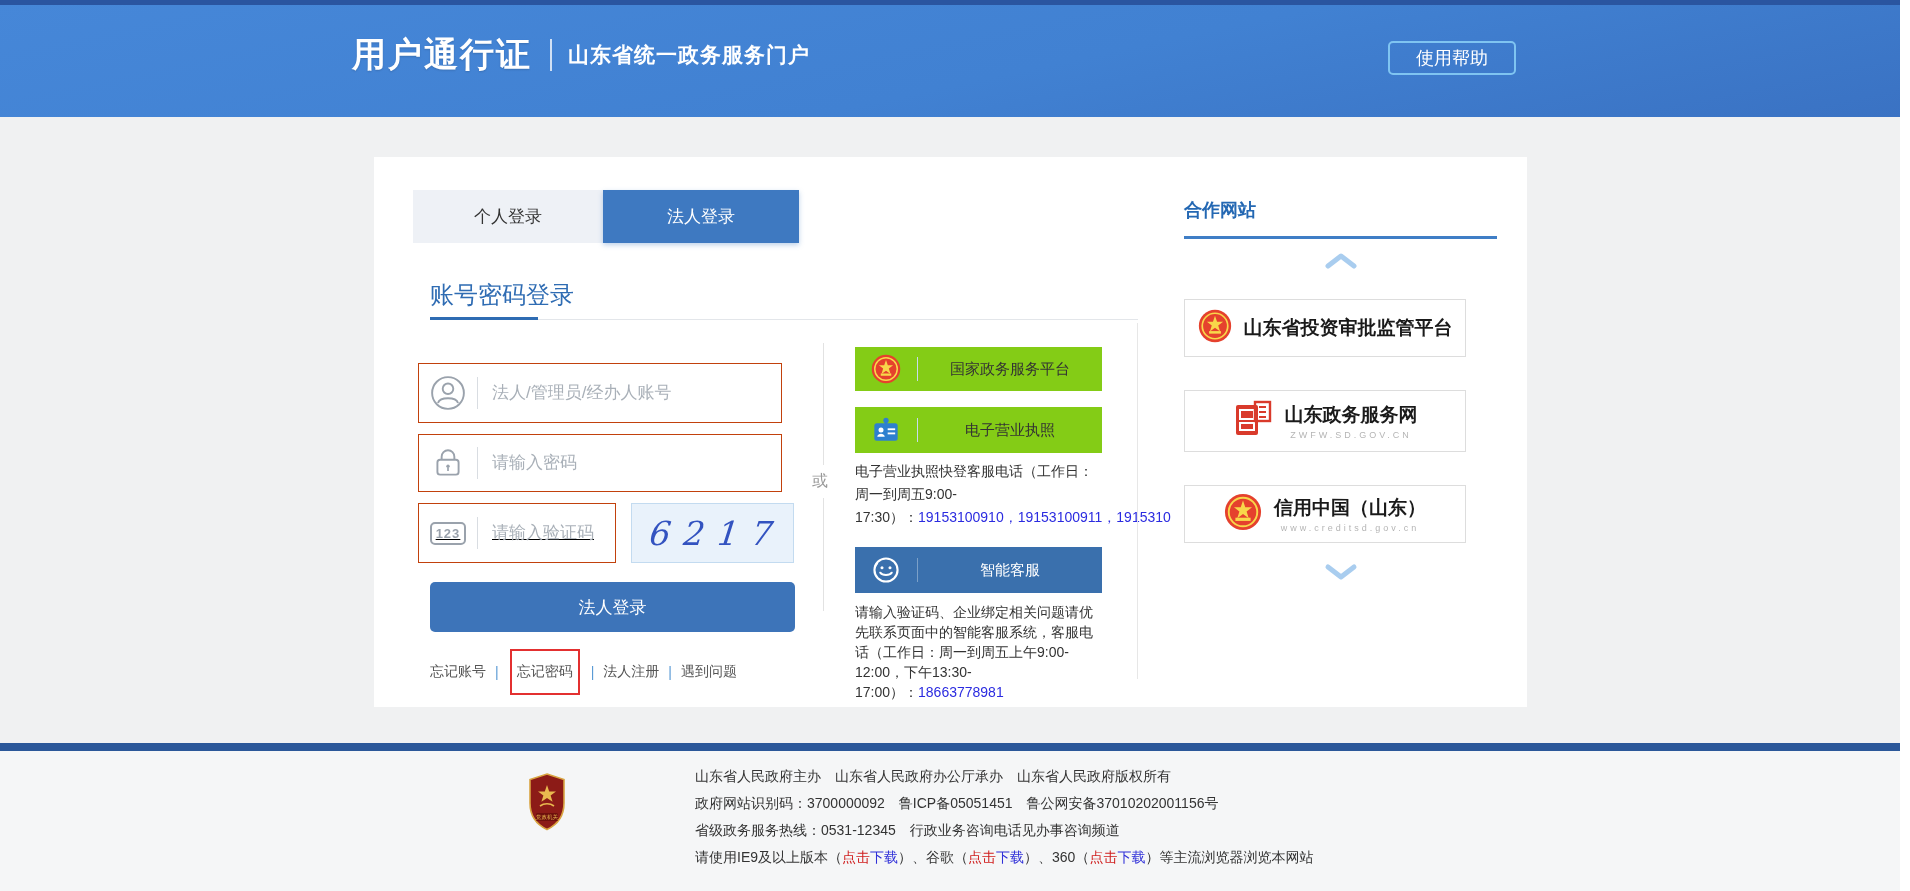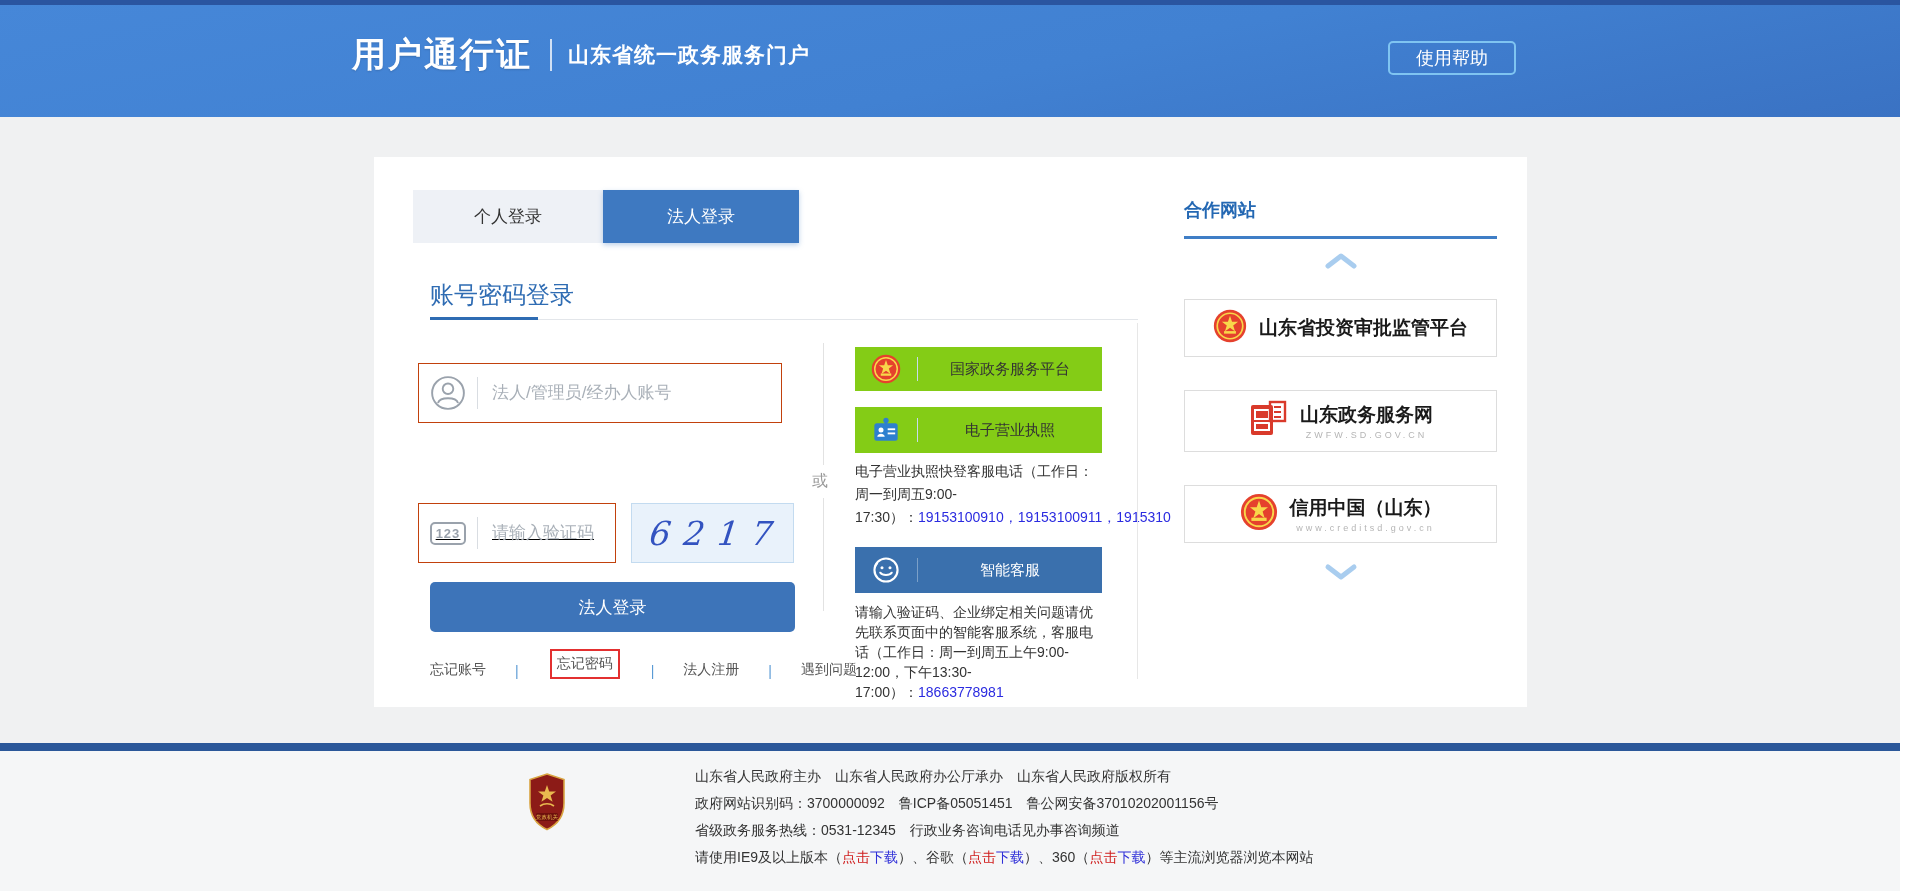--- a/index.html
+++ b/index.html
@@ -41,24 +41,24 @@
   .icon-123 { border:2px solid #9aa2ac; border-radius:5px; color:#9aa2ac; font-size:13px; font-weight:bold; padding:2px 4px; letter-spacing:1px; }
 
   .captcha-box { position:absolute; left:257px; top:346px; width:163px; height:60px; background:#e9f2fb; border:1px solid #c3dbf0;
                  display:flex; align-items:center; justify-content:center; cursor:pointer; }
   .captcha-text { font-family:"DejaVu Serif","Liberation Serif",serif; font-style:italic; font-size:33px; color:#3353c0;
                   letter-spacing:13px; transform:skewX(-7deg); padding-left:10px; }
 
   .submit-btn { position:absolute; left:56px; top:425px; width:365px; height:50px; background:#3d74b9; border:none; border-radius:5px;
                 color:#fff; font-size:17px; cursor:pointer; display:flex; align-items:center; justify-content:center; }
 
-  .links-row { position:absolute; left:56px; top:492px; display:flex; align-items:flex-end; font-size:14px; color:#555;gap:20px; }
+  .links-row { position:absolute; left:56px; top:492px; display:flex; align-items:center; font-size:14px; color:#555; }
   .links-row .lsep { color:#5b9bd5; margin:0 9px; font-size:14px; }
   .link-item { cursor:pointer; color:#555; }
-  .red-box { border:2px solid #e33030; padding:4px 5px; margin:0 2px; }
+  .red-box { border:2px solid #e33030; padding:12px 5px; margin:0 2px; }
 
   .or-divider { position:absolute; left:449px; top:186px; height:268px; width:1px; background:#e2e2e2; }
   .or-label { position:absolute; left:438px; top:308px; background:#fff; color:#999; font-size:16px; padding:6px 0; }
 
   .col-divider { position:absolute; left:763px; top:166px; height:356px; width:1px; background:#e7e7e7; }
 
   
   .mid-btn { position:absolute; left:481px; width:247px; display:flex; align-items:center; cursor:pointer; }
   .mid-btn-light { background:#84cc16; }
   .mid-btn .mico { width:62px; display:flex; align-items:center; justify-content:center; flex:0 0 auto; }
@@ -75,21 +75,21 @@
   .note-a { position:absolute; left:481px; top:303px; font-size:14px; color:#333; line-height:23px; }
   .note-a .nowrap-line { white-space:nowrap; width:346px; overflow:hidden; }
   .note-b { position:absolute; left:481px; top:445px; width:292px; font-size:14px; color:#333; line-height:20px; }
   .phone { color:#2b2be0; }
 
   
   .partners-title { position:absolute; left:810px; top:41px; font-size:18px; font-weight:bold; color:#2468b3; }
   .partners-underline { position:absolute; left:810px; top:79px; width:313px; height:3px; background:#3f7ec6; }
   .chevron { position:absolute; left:810px; width:313px; display:flex; justify-content:center; cursor:pointer; }
   .chevron-up { top:94px; } .chevron-down { top:405px; }
-  .partner-box { position:absolute; left:810px; width:313px; background:#fff; border:1px solid #ddd;
+  .partner-box { position:absolute; left:810px; width:282px; background:#fff; border:1px solid #ddd;
                  display:flex; align-items:center; justify-content:center; gap:12px; cursor:pointer; }
   .pbox-1 { top:142px; height:58px; }
   .pbox-2 { top:233px; height:62px; }
   .pbox-3 { top:328px; height:58px; }
   .partner-name { font-size:19px; font-weight:bold; color:#1a1a1a; font-family:"Liberation Serif","DejaVu Serif",serif; }
   .partner-url { font-size:9px; color:#b5b5b5; letter-spacing:3px; margin-top:2px; }
   .partner-text { display:flex; flex-direction:column; align-items:center; }
 
   
   .footer-bar { position:absolute; left:0; top:743px; width:1910px; height:8px; background:#2b5799; }
@@ -129,20 +129,32 @@
         <svg width="36" height="36" viewBox="0 0 34 34">
           <circle cx="17" cy="17" r="15" fill="none" stroke="#9aa2ac" stroke-width="1.8"></circle>
           <circle cx="17" cy="13" r="5" fill="none" stroke="#9aa2ac" stroke-width="1.8"></circle>
           <path d="M7.5 26.5 C9.5 20.5 24.5 20.5 26.5 26.5" fill="none" stroke="#9aa2ac" stroke-width="1.8"></path>
         </svg>
       </div>
       <div class="icon-sep"></div>
       <input type="text" placeholder="法人/管理员/经办人账号" style="">
     </div>
 
+    <div class="field field-password">
+      <div class="icon-wrap">
+        <svg width="36" height="36" viewBox="0 0 34 34">
+          <rect x="7" y="14" width="20" height="14" rx="2.5" fill="none" stroke="#9aa2ac" stroke-width="1.8"></rect>
+          <path d="M11 14 v-3 a6 6 0 0 1 12 0 v3" fill="none" stroke="#9aa2ac" stroke-width="1.8"></path>
+          <circle cx="17" cy="20" r="1.6" fill="#9aa2ac"></circle>
+          <path d="M17 21 v3.5" stroke="#9aa2ac" stroke-width="1.6"></path>
+        </svg>
+      </div>
+      <div class="icon-sep"></div>
+      <input type="password" placeholder="请输入密码" style="">
+    </div>
 
     <div class="field field-code">
       <div class="icon-wrap">
         <span class="icon-123">123</span>
       </div>
       <div class="icon-sep"></div>
       <input type="text" placeholder="请输入验证码" style="">
     </div>
     <div class="captcha-box">
       <div class="captcha-text">6217</div>

